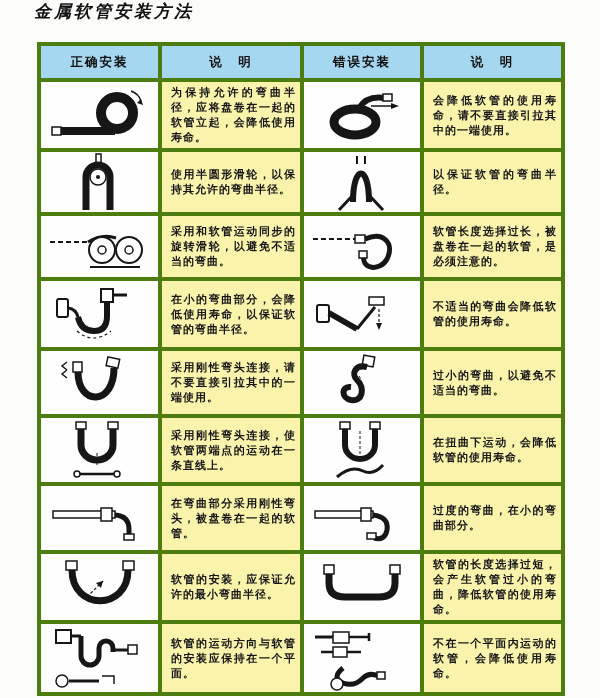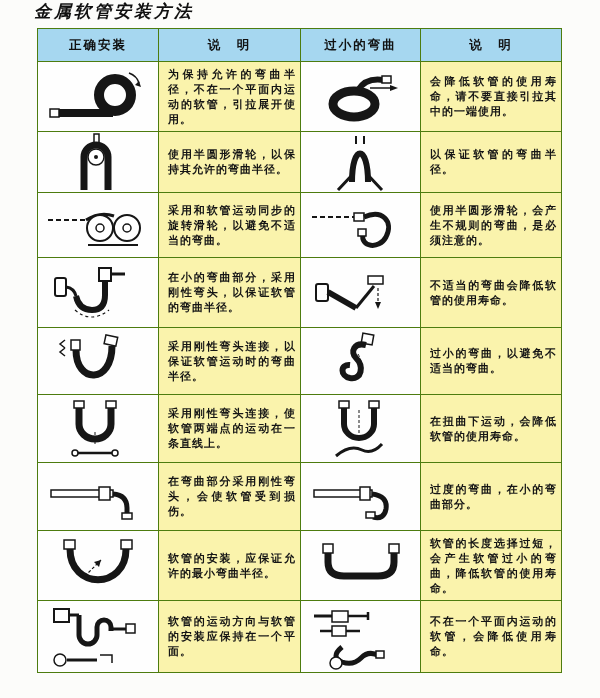--- a/index.html
+++ b/index.html
@@ -18,21 +18,22 @@
     font-style:italic;font-weight:bold;
     font-size:17px;letter-spacing:3px;color:#111;
   }
   table.tbl{
     position:absolute;left:37px;top:28px;
     width:524px;table-layout:fixed;
     border-collapse:collapse;
     background:#fefefe;
   }
   table.tbl, table.tbl th, table.tbl td{
-    border:1px solid #4d7c0f;
+    border:4px solid #4d7c0f;
+    margin-top:14px;
   }
   table.tbl{border-color:#2e2e2e;}
   th.hcell{
     background:#a6d7f0;
     height:30px;
     font-size:12.5px;font-weight:bold;color:#111;
     letter-spacing:2px;text-align:center;vertical-align:middle;
   }
   td.img{
     background:#fefefe;text-align:center;vertical-align:middle;padding:0;
@@ -59,36 +60,36 @@
       <col style="width:121px">
         <col style="width:142px">
         <col style="width:120px">
         <col style="width:141px">
     </colgroup>
 
     <tbody>
         <tr>
       <th class="hcell">正确安装</th>
       <th class="hcell">说　明</th>
-      <th class="hcell">过小的弯曲</th>
+      <th class="hcell">错误安装</th>
       <th class="hcell">说　明</th>
     </tr>
 
     <tr style="height:70px">
       <td class="img">
         <svg class="illus" width="110" height="62" viewBox="0 0 110 62">
           <circle class="s" cx="72" cy="29" r="16" stroke-width="10"></circle>
           <path class="s" d="M15 47 H70" stroke-width="8"></path>
           <rect x="7" y="43" width="9" height="8" fill="#fff" stroke="#161616" stroke-width="1.5"></rect>
           <path class="s" d="M86 7 q8 3 10 10" stroke-width="1.5"></path>
               <path d="M96 15 l2 6 -6 -2 z" fill="#161616"></path>
         </svg>
       </td>
       <td class="desc">
-            <div class="t">为保持允许的弯曲半径，不在一个平面内运动的软管，引拉展开使用。</div>
+            <div class="t">为保持允许的弯曲半径，应将盘卷在一起的软管立起，会降低使用寿命。</div>
           </td>
       <td class="img">
         <svg class="illus" width="110" height="62" viewBox="0 0 110 62">
           <ellipse class="s" cx="48" cy="38" rx="21" ry="13" stroke-width="9"></ellipse>
           <path class="s" d="M52 24 q8 -13 26 -10" stroke-width="6"></path>
           <rect x="76" y="10" width="9" height="7" fill="#fff" stroke="#161616" stroke-width="1.5"></rect>
           <path class="s" d="M64 22 h20" stroke-width="1.5"></path>
               <path d="M84 19 l8 3 -8 3 z" fill="#161616"></path>
         </svg>
       </td>
@@ -138,37 +139,37 @@
           </td>
       <td class="img">
         <svg class="illus" width="110" height="60" viewBox="0 0 110 60">
           <path class="s" d="M6 22 H50" stroke-width="2" stroke-dasharray="5 3"></path>
           <rect x="48" y="18" width="10" height="8" fill="#fff" stroke="#161616" stroke-width="1.5"></rect>
           <path class="s" d="M58 22 c18 -8 30 4 22 20 c-7 13 -26 10 -23 -3" stroke-width="5"></path>
           <rect x="52" y="34" width="8" height="7" fill="#fff" stroke="#161616" stroke-width="1.5"></rect>
         </svg>
       </td>
       <td class="desc">
-            <div class="t">使用半圆形滑轮，会产生不规则的弯曲，是必须注意的。</div>
+            <div class="t">软管长度选择过长，被盘卷在一起的软管，是必须注意的。</div>
           </td>
     </tr>
 
     <tr style="height:70px">
       <td class="img">
         <svg class="illus" width="110" height="66" viewBox="0 0 110 66">
           <rect x="12" y="18" width="11" height="18" rx="2" fill="#fff" stroke="#161616" stroke-width="2"></rect>
           <path class="s" d="M23 27 q8 1 10 9" stroke-width="3"></path>
           <path class="s" d="M33 36 q3 14 16 14 q13 0 13 -15 V22" stroke-width="6"></path>
           <rect x="56" y="8" width="12" height="13" fill="#fff" stroke="#161616" stroke-width="2"></rect>
           <path class="s" d="M68 14 h14" stroke-width="3"></path>
           <path class="s" d="M32 50 q16 14 34 0" stroke-width="1.2" stroke-dasharray="3 3"></path>
         </svg>
       </td>
       <td class="desc">
-            <div class="t">在小的弯曲部分，采用刚性弯头，以保证软管的弯曲半径。</div>
+            <div class="t">在小的弯曲部分，会降低使用寿命，以保证软管的弯曲半径。</div>
           </td>
       <td class="img">
         <svg class="illus" width="110" height="66" viewBox="0 0 110 66">
           <rect x="10" y="24" width="12" height="17" rx="2" fill="#fff" stroke="#161616" stroke-width="2"></rect>
           <path class="s" d="M22 32 L50 48" stroke-width="6"></path>
           <path class="s" d="M50 48 L68 26" stroke-width="3"></path>
           <rect x="62" y="16" width="15" height="8" fill="#fff" stroke="#161616" stroke-width="1.5"></rect>
           <path class="s" d="M72 28 v14" stroke-width="1.2" stroke-dasharray="3 2"></path>
               <path d="M69 42 l3 7 3 -7 z" fill="#161616"></path>
         </svg>
@@ -181,21 +182,21 @@
     <tr style="height:67px">
       <td class="img">
         <svg class="illus" width="110" height="62" viewBox="0 0 110 62">
           <rect x="28" y="10" width="9" height="10" fill="#fff" stroke="#161616" stroke-width="1.5"></rect>
           <rect x="62" y="6" width="12" height="9" fill="#fff" stroke="#161616" stroke-width="1.5" transform="rotate(12 68 10)"></rect>
           <path class="s" d="M33 20 C33 54 69 54 69 16" stroke-width="7"></path>
           <path class="s" d="M22 10 l-5 4 5 4 M22 18 l-5 4 5 4" stroke-width="1.5"></path>
         </svg>
       </td>
       <td class="desc">
-            <div class="t">采用刚性弯头连接，以保证软管运动时的弯曲半径。</div>
+            <div class="t">采用刚性弯头连接，请不要直接引拉其中的一端使用。</div>
           </td>
       <td class="img">
         <svg class="illus" width="110" height="62" viewBox="0 0 110 62">
           <rect x="56" y="4" width="11" height="10" fill="#fff" stroke="#161616" stroke-width="1.5" transform="rotate(10 61 9)"></rect>
           <path class="s" d="M60 15 C48 12 44 22 50 28 C58 36 56 50 44 48 C34 46 34 34 44 35" stroke-width="6"></path>
           <path class="s" d="M52 24 q6 10 0 18" stroke-width="1" stroke-dasharray="3 2"></path>
         </svg>
       </td>
       <td class="desc">
             <div class="t">过小的弯曲，以避免不适当的弯曲。</div>
@@ -234,21 +235,21 @@
     <tr style="height:68px">
       <td class="img">
         <svg class="illus" width="110" height="62" viewBox="0 0 110 62">
           <rect x="8" y="24" width="62" height="7" fill="#fff" stroke="#161616" stroke-width="1.5"></rect>
           <rect x="56" y="21" width="11" height="13" fill="#fff" stroke="#161616" stroke-width="1.5"></rect>
           <path class="s" d="M70 28 q14 1 14 14 v6" stroke-width="5"></path>
           <rect x="79" y="47" width="10" height="6" fill="#fff" stroke="#161616" stroke-width="1.5"></rect>
         </svg>
       </td>
       <td class="desc">
-            <div class="t">在弯曲部分采用刚性弯头，会使软管受到损伤。</div>
+            <div class="t">在弯曲部分采用刚性弯头，被盘卷在一起的软管。</div>
           </td>
       <td class="img">
         <svg class="illus" width="110" height="62" viewBox="0 0 110 62">
           <rect x="8" y="24" width="58" height="7" fill="#fff" stroke="#161616" stroke-width="1.5"></rect>
           <rect x="54" y="21" width="10" height="13" fill="#fff" stroke="#161616" stroke-width="1.5"></rect>
           <path class="s" d="M66 28 q16 2 14 15 q-2 11 -13 8" stroke-width="5"></path>
           <rect x="60" y="46" width="9" height="6" fill="#fff" stroke="#161616" stroke-width="1.5"></rect>
         </svg>
       </td>
       <td class="desc">

